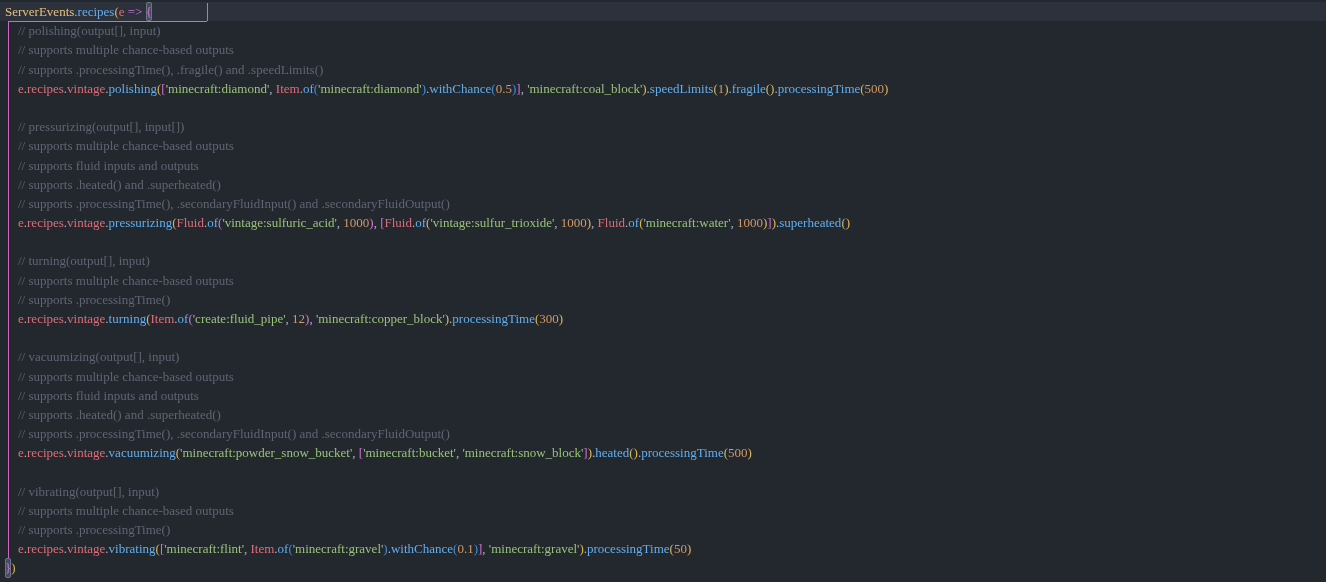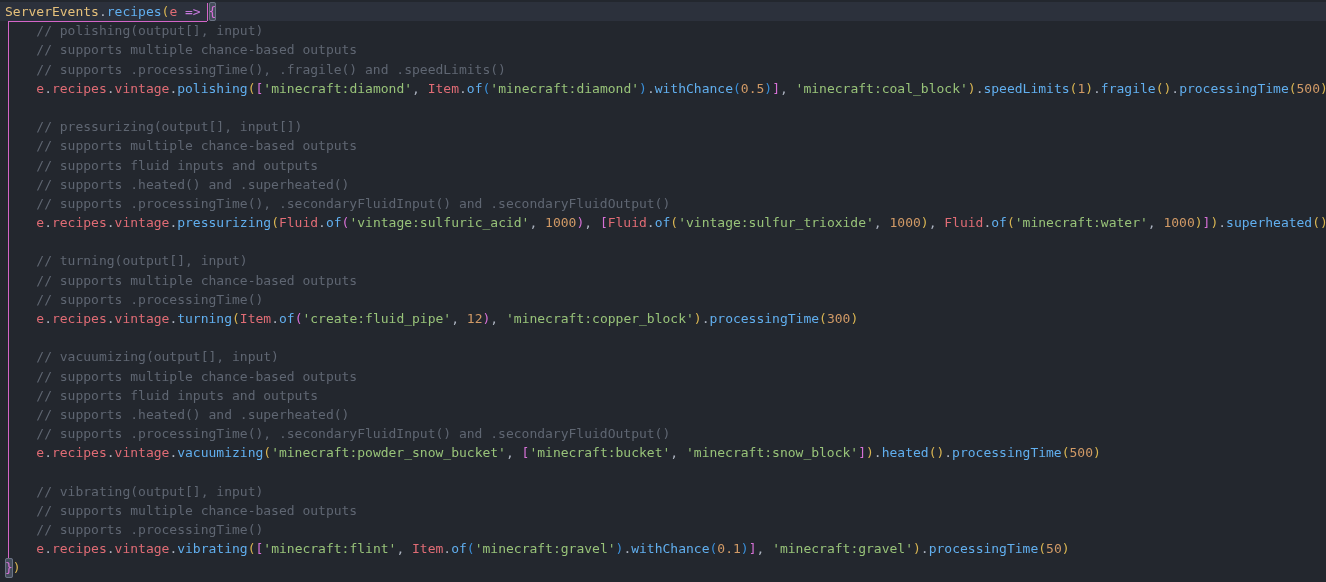--- a/index.html
+++ b/index.html
@@ -24,19 +24,19 @@
     outline-offset:-1px;
   }
   .guide{position:absolute;}
   #guide-tick{left:207px;top:3px;width:1px;height:18px;}
   #guide-horizontal{left:8px;top:21px;width:199px;height:1px;}
   #guide-vertical{left:8px;top:21px;width:1px;height:538px;}
 </style>
 </head>
 <body>
 
-<div id="editor" style="background: rgb(35, 39, 46);">
+<div id="editor" style="background: rgb(35, 39, 46); font-family: Liberation Serif, serif;">
   <div id="current-line-highlight" style="background: rgb(44, 49, 60);"></div>
   <div id="guide-tick" class="guide" style="background: rgb(212, 101, 200);"></div>
   <div id="guide-horizontal" class="guide" style="background: rgb(212, 101, 200);"></div>
   <div id="guide-vertical" class="guide" style="background: rgb(212, 101, 200);"></div>
   <div id="code-lines"><div class="line"><span style="color: rgb(229, 192, 123);">ServerEvents</span><span style="color: rgb(171, 178, 191);">.</span><span style="color: rgb(97, 175, 239);">recipes</span><span style="color: rgb(217, 181, 82);">(</span><span style="color: rgb(224, 108, 117);">e</span><span style="color: rgb(171, 178, 191);"> </span><span style="color: rgb(198, 120, 221);">=&gt;</span><span style="color: rgb(171, 178, 191);"> </span><span class="bracket-box" style="color: rgb(214, 112, 214); background: rgb(69, 77, 92);">{</span></div><div class="line"><span style="color: rgb(95, 102, 114);">    // polishing(output[], input)</span></div><div class="line"><span style="color: rgb(95, 102, 114);">    // supports multiple chance-based outputs</span></div><div class="line"><span style="color: rgb(95, 102, 114);">    // supports .processingTime(), .fragile() and .speedLimits()</span></div><div class="line"><span style="color: rgb(171, 178, 191);">    </span><span style="color: rgb(224, 108, 117);">e</span><span style="color: rgb(171, 178, 191);">.</span><span style="color: rgb(224, 108, 117);">recipes</span><span style="color: rgb(171, 178, 191);">.</span><span style="color: rgb(224, 108, 117);">vintage</span><span style="color: rgb(171, 178, 191);">.</span><span style="color: rgb(97, 175, 239);">polishing</span><span style="color: rgb(217, 181, 82);">(</span><span style="color: rgb(214, 112, 214);">[</span><span style="color: rgb(152, 195, 121);">'minecraft:diamond'</span><span style="color: rgb(171, 178, 191);">, </span><span style="color: rgb(224, 108, 117);">Item</span><span style="color: rgb(171, 178, 191);">.</span><span style="color: rgb(97, 175, 239);">of</span><span style="color: rgb(58, 143, 217);">(</span><span style="color: rgb(152, 195, 121);">'minecraft:diamond'</span><span style="color: rgb(58, 143, 217);">)</span><span style="color: rgb(171, 178, 191);">.</span><span style="color: rgb(97, 175, 239);">withChance</span><span style="color: rgb(58, 143, 217);">(</span><span style="color: rgb(209, 154, 102);">0.5</span><span style="color: rgb(58, 143, 217);">)</span><span style="color: rgb(214, 112, 214);">]</span><span style="color: rgb(171, 178, 191);">, </span><span style="color: rgb(152, 195, 121);">'minecraft:coal_block'</span><span style="color: rgb(217, 181, 82);">)</span><span style="color: rgb(171, 178, 191);">.</span><span style="color: rgb(97, 175, 239);">speedLimits</span><span style="color: rgb(217, 181, 82);">(</span><span style="color: rgb(209, 154, 102);">1</span><span style="color: rgb(217, 181, 82);">)</span><span style="color: rgb(171, 178, 191);">.</span><span style="color: rgb(97, 175, 239);">fragile</span><span style="color: rgb(217, 181, 82);">()</span><span style="color: rgb(171, 178, 191);">.</span><span style="color: rgb(97, 175, 239);">processingTime</span><span style="color: rgb(217, 181, 82);">(</span><span style="color: rgb(209, 154, 102);">500</span><span style="color: rgb(217, 181, 82);">)</span></div><div class="line"></div><div class="line"><span style="color: rgb(95, 102, 114);">    // pressurizing(output[], input[])</span></div><div class="line"><span style="color: rgb(95, 102, 114);">    // supports multiple chance-based outputs</span></div><div class="line"><span style="color: rgb(95, 102, 114);">    // supports fluid inputs and outputs</span></div><div class="line"><span style="color: rgb(95, 102, 114);">    // supports .heated() and .superheated()</span></div><div class="line"><span style="color: rgb(95, 102, 114);">    // supports .processingTime(), .secondaryFluidInput() and .secondaryFluidOutput()</span></div><div class="line"><span style="color: rgb(171, 178, 191);">    </span><span style="color: rgb(224, 108, 117);">e</span><span style="color: rgb(171, 178, 191);">.</span><span style="color: rgb(224, 108, 117);">recipes</span><span style="color: rgb(171, 178, 191);">.</span><span style="color: rgb(224, 108, 117);">vintage</span><span style="color: rgb(171, 178, 191);">.</span><span style="color: rgb(97, 175, 239);">pressurizing</span><span style="color: rgb(217, 181, 82);">(</span><span style="color: rgb(224, 108, 117);">Fluid</span><span style="color: rgb(171, 178, 191);">.</span><span style="color: rgb(97, 175, 239);">of</span><span style="color: rgb(214, 112, 214);">(</span><span style="color: rgb(152, 195, 121);">'vintage:sulfuric_acid'</span><span style="color: rgb(171, 178, 191);">, </span><span style="color: rgb(209, 154, 102);">1000</span><span style="color: rgb(214, 112, 214);">)</span><span style="color: rgb(171, 178, 191);">, </span><span style="color: rgb(214, 112, 214);">[</span><span style="color: rgb(224, 108, 117);">Fluid</span><span style="color: rgb(171, 178, 191);">.</span><span style="color: rgb(97, 175, 239);">of</span><span style="color: rgb(217, 181, 82);">(</span><span style="color: rgb(152, 195, 121);">'vintage:sulfur_trioxide'</span><span style="color: rgb(171, 178, 191);">, </span><span style="color: rgb(209, 154, 102);">1000</span><span style="color: rgb(217, 181, 82);">)</span><span style="color: rgb(171, 178, 191);">, </span><span style="color: rgb(224, 108, 117);">Fluid</span><span style="color: rgb(171, 178, 191);">.</span><span style="color: rgb(97, 175, 239);">of</span><span style="color: rgb(217, 181, 82);">(</span><span style="color: rgb(152, 195, 121);">'minecraft:water'</span><span style="color: rgb(171, 178, 191);">, </span><span style="color: rgb(209, 154, 102);">1000</span><span style="color: rgb(217, 181, 82);">)</span><span style="color: rgb(214, 112, 214);">]</span><span style="color: rgb(217, 181, 82);">)</span><span style="color: rgb(171, 178, 191);">.</span><span style="color: rgb(97, 175, 239);">superheated</span><span style="color: rgb(217, 181, 82);">()</span></div><div class="line"></div><div class="line"><span style="color: rgb(95, 102, 114);">    // turning(output[], input)</span></div><div class="line"><span style="color: rgb(95, 102, 114);">    // supports multiple chance-based outputs</span></div><div class="line"><span style="color: rgb(95, 102, 114);">    // supports .processingTime()</span></div><div class="line"><span style="color: rgb(171, 178, 191);">    </span><span style="color: rgb(224, 108, 117);">e</span><span style="color: rgb(171, 178, 191);">.</span><span style="color: rgb(224, 108, 117);">recipes</span><span style="color: rgb(171, 178, 191);">.</span><span style="color: rgb(224, 108, 117);">vintage</span><span style="color: rgb(171, 178, 191);">.</span><span style="color: rgb(97, 175, 239);">turning</span><span style="color: rgb(217, 181, 82);">(</span><span style="color: rgb(224, 108, 117);">Item</span><span style="color: rgb(171, 178, 191);">.</span><span style="color: rgb(97, 175, 239);">of</span><span style="color: rgb(214, 112, 214);">(</span><span style="color: rgb(152, 195, 121);">'create:fluid_pipe'</span><span style="color: rgb(171, 178, 191);">, </span><span style="color: rgb(209, 154, 102);">12</span><span style="color: rgb(214, 112, 214);">)</span><span style="color: rgb(171, 178, 191);">, </span><span style="color: rgb(152, 195, 121);">'minecraft:copper_block'</span><span style="color: rgb(217, 181, 82);">)</span><span style="color: rgb(171, 178, 191);">.</span><span style="color: rgb(97, 175, 239);">processingTime</span><span style="color: rgb(217, 181, 82);">(</span><span style="color: rgb(209, 154, 102);">300</span><span style="color: rgb(217, 181, 82);">)</span></div><div class="line"></div><div class="line"><span style="color: rgb(95, 102, 114);">    // vacuumizing(output[], input)</span></div><div class="line"><span style="color: rgb(95, 102, 114);">    // supports multiple chance-based outputs</span></div><div class="line"><span style="color: rgb(95, 102, 114);">    // supports fluid inputs and outputs</span></div><div class="line"><span style="color: rgb(95, 102, 114);">    // supports .heated() and .superheated()</span></div><div class="line"><span style="color: rgb(95, 102, 114);">    // supports .processingTime(), .secondaryFluidInput() and .secondaryFluidOutput()</span></div><div class="line"><span style="color: rgb(171, 178, 191);">    </span><span style="color: rgb(224, 108, 117);">e</span><span style="color: rgb(171, 178, 191);">.</span><span style="color: rgb(224, 108, 117);">recipes</span><span style="color: rgb(171, 178, 191);">.</span><span style="color: rgb(224, 108, 117);">vintage</span><span style="color: rgb(171, 178, 191);">.</span><span style="color: rgb(97, 175, 239);">vacuumizing</span><span style="color: rgb(217, 181, 82);">(</span><span style="color: rgb(152, 195, 121);">'minecraft:powder_snow_bucket'</span><span style="color: rgb(171, 178, 191);">, </span><span style="color: rgb(214, 112, 214);">[</span><span style="color: rgb(152, 195, 121);">'minecraft:bucket'</span><span style="color: rgb(171, 178, 191);">, </span><span style="color: rgb(152, 195, 121);">'minecraft:snow_block'</span><span style="color: rgb(214, 112, 214);">]</span><span style="color: rgb(217, 181, 82);">)</span><span style="color: rgb(171, 178, 191);">.</span><span style="color: rgb(97, 175, 239);">heated</span><span style="color: rgb(217, 181, 82);">()</span><span style="color: rgb(171, 178, 191);">.</span><span style="color: rgb(97, 175, 239);">processingTime</span><span style="color: rgb(217, 181, 82);">(</span><span style="color: rgb(209, 154, 102);">500</span><span style="color: rgb(217, 181, 82);">)</span></div><div class="line"></div><div class="line"><span style="color: rgb(95, 102, 114);">    // vibrating(output[], input)</span></div><div class="line"><span style="color: rgb(95, 102, 114);">    // supports multiple chance-based outputs</span></div><div class="line"><span style="color: rgb(95, 102, 114);">    // supports .processingTime()</span></div><div class="line"><span style="color: rgb(171, 178, 191);">    </span><span style="color: rgb(224, 108, 117);">e</span><span style="color: rgb(171, 178, 191);">.</span><span style="color: rgb(224, 108, 117);">recipes</span><span style="color: rgb(171, 178, 191);">.</span><span style="color: rgb(224, 108, 117);">vintage</span><span style="color: rgb(171, 178, 191);">.</span><span style="color: rgb(97, 175, 239);">vibrating</span><span style="color: rgb(217, 181, 82);">(</span><span style="color: rgb(214, 112, 214);">[</span><span style="color: rgb(152, 195, 121);">'minecraft:flint'</span><span style="color: rgb(171, 178, 191);">, </span><span style="color: rgb(224, 108, 117);">Item</span><span style="color: rgb(171, 178, 191);">.</span><span style="color: rgb(97, 175, 239);">of</span><span style="color: rgb(58, 143, 217);">(</span><span style="color: rgb(152, 195, 121);">'minecraft:gravel'</span><span style="color: rgb(58, 143, 217);">)</span><span style="color: rgb(171, 178, 191);">.</span><span style="color: rgb(97, 175, 239);">withChance</span><span style="color: rgb(58, 143, 217);">(</span><span style="color: rgb(209, 154, 102);">0.1</span><span style="color: rgb(58, 143, 217);">)</span><span style="color: rgb(214, 112, 214);">]</span><span style="color: rgb(171, 178, 191);">, </span><span style="color: rgb(152, 195, 121);">'minecraft:gravel'</span><span style="color: rgb(217, 181, 82);">)</span><span style="color: rgb(171, 178, 191);">.</span><span style="color: rgb(97, 175, 239);">processingTime</span><span style="color: rgb(217, 181, 82);">(</span><span style="color: rgb(209, 154, 102);">50</span><span style="color: rgb(217, 181, 82);">)</span></div><div class="line"><span class="bracket-box" style="color: rgb(214, 112, 214); background: rgb(69, 77, 92);">}</span><span style="color: rgb(217, 181, 82);">)</span></div></div>
 </div>
 
 </body></html>

